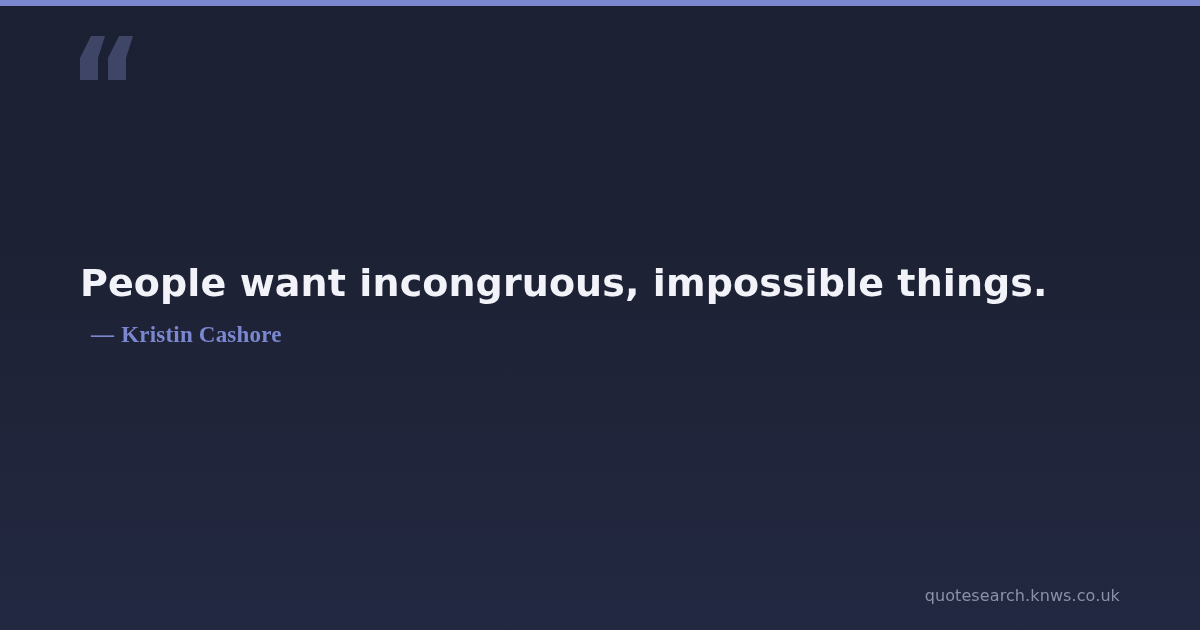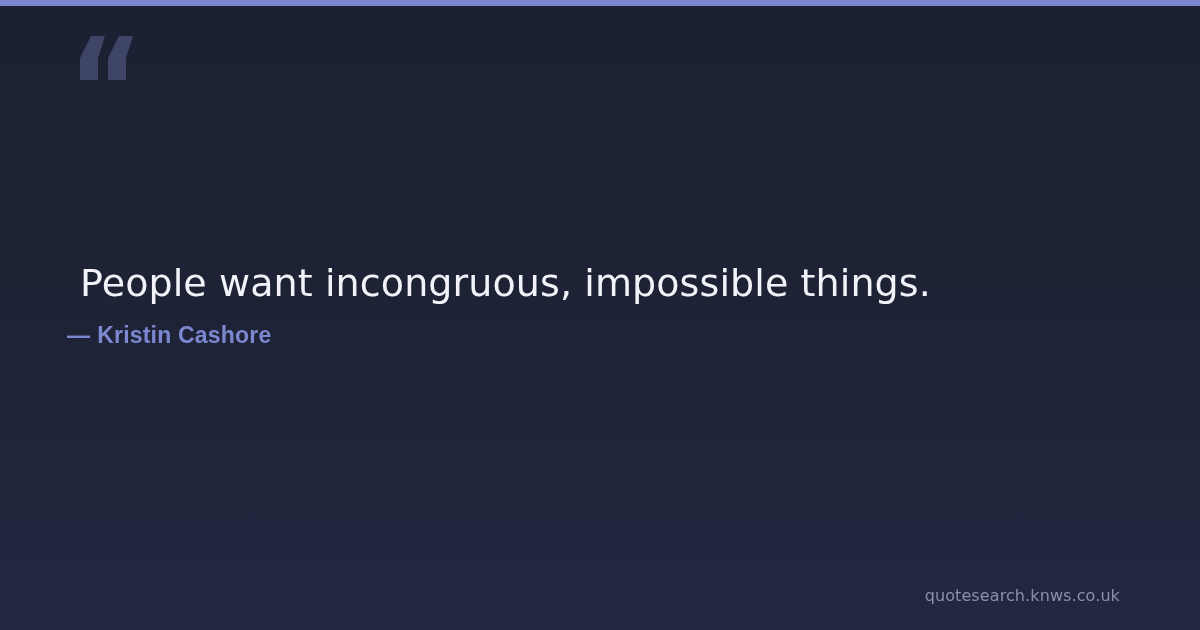--- a/index.html
+++ b/index.html
@@ -44,33 +44,33 @@
   .quote-mark svg { display:block; }
 
   
   .quote-text {
     position:absolute;
     left:80px;
     top:258px;
     width:1060px;
     font-family: "DejaVu Sans", sans-serif;
     font-size:38px;
-    font-weight:400;
+    font-weight:700;
     line-height:50px;
     letter-spacing:0.1px;
     color:#f1f3f9;
     white-space:nowrap;
   }
 
   
   .attribution {
     position:absolute;
-    left:67px;
+    left:91px;
     top:322px;
-    font-family: Liberation Sans, sans-serif;
+    font-family: Liberation Serif, serif;
     font-size:23px;
     font-weight:700;
     letter-spacing:0.2px;
     color:#7b87cf;
     white-space:nowrap;
   }
   .attribution .dash {
     color:#7b87cf;
     margin-right:7px;
   }

